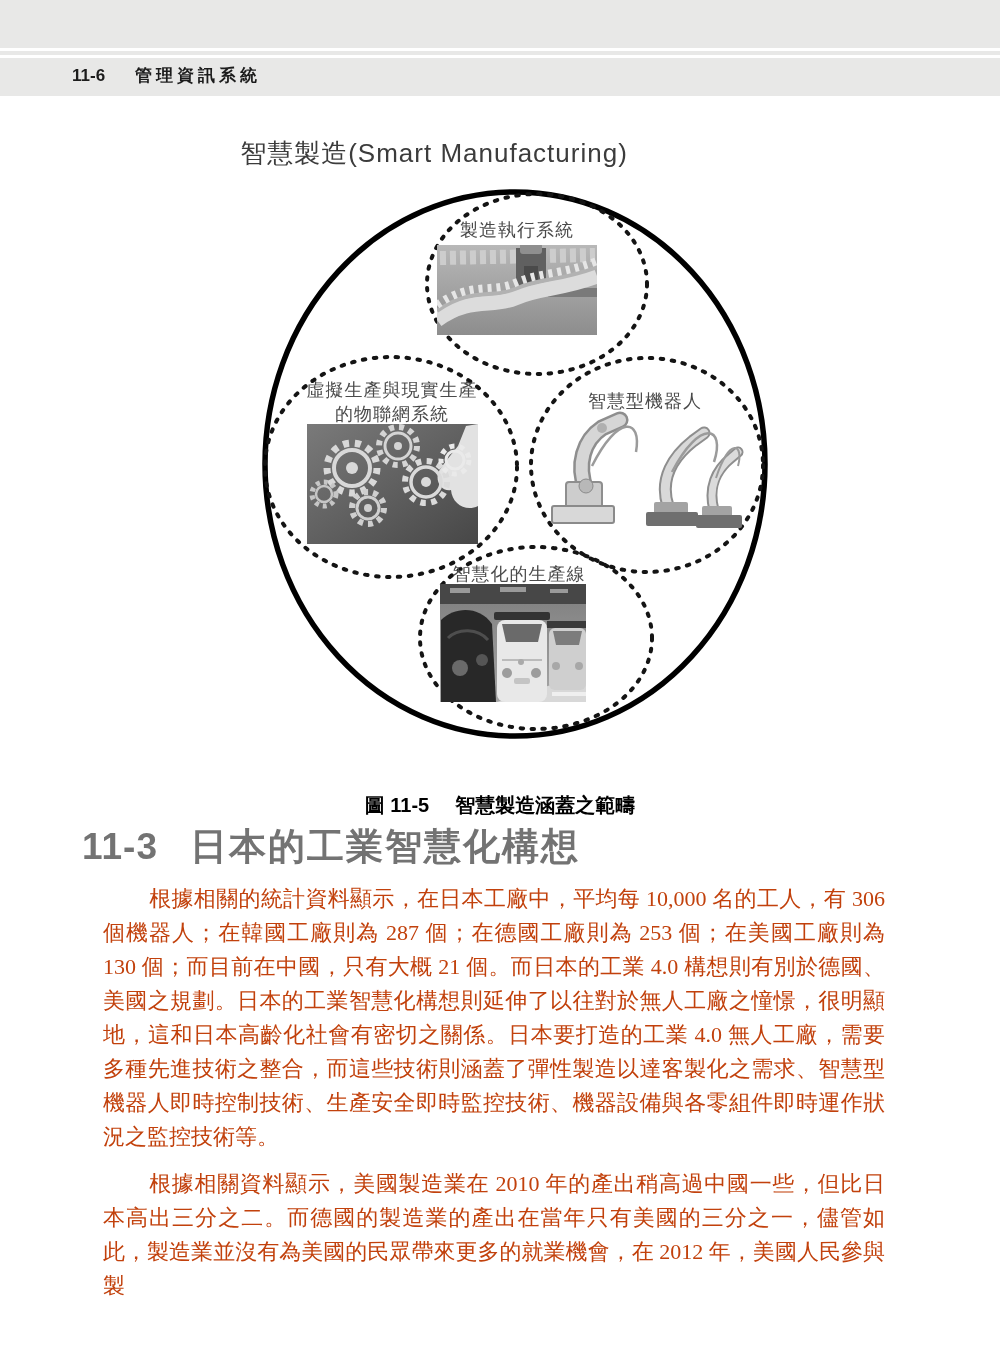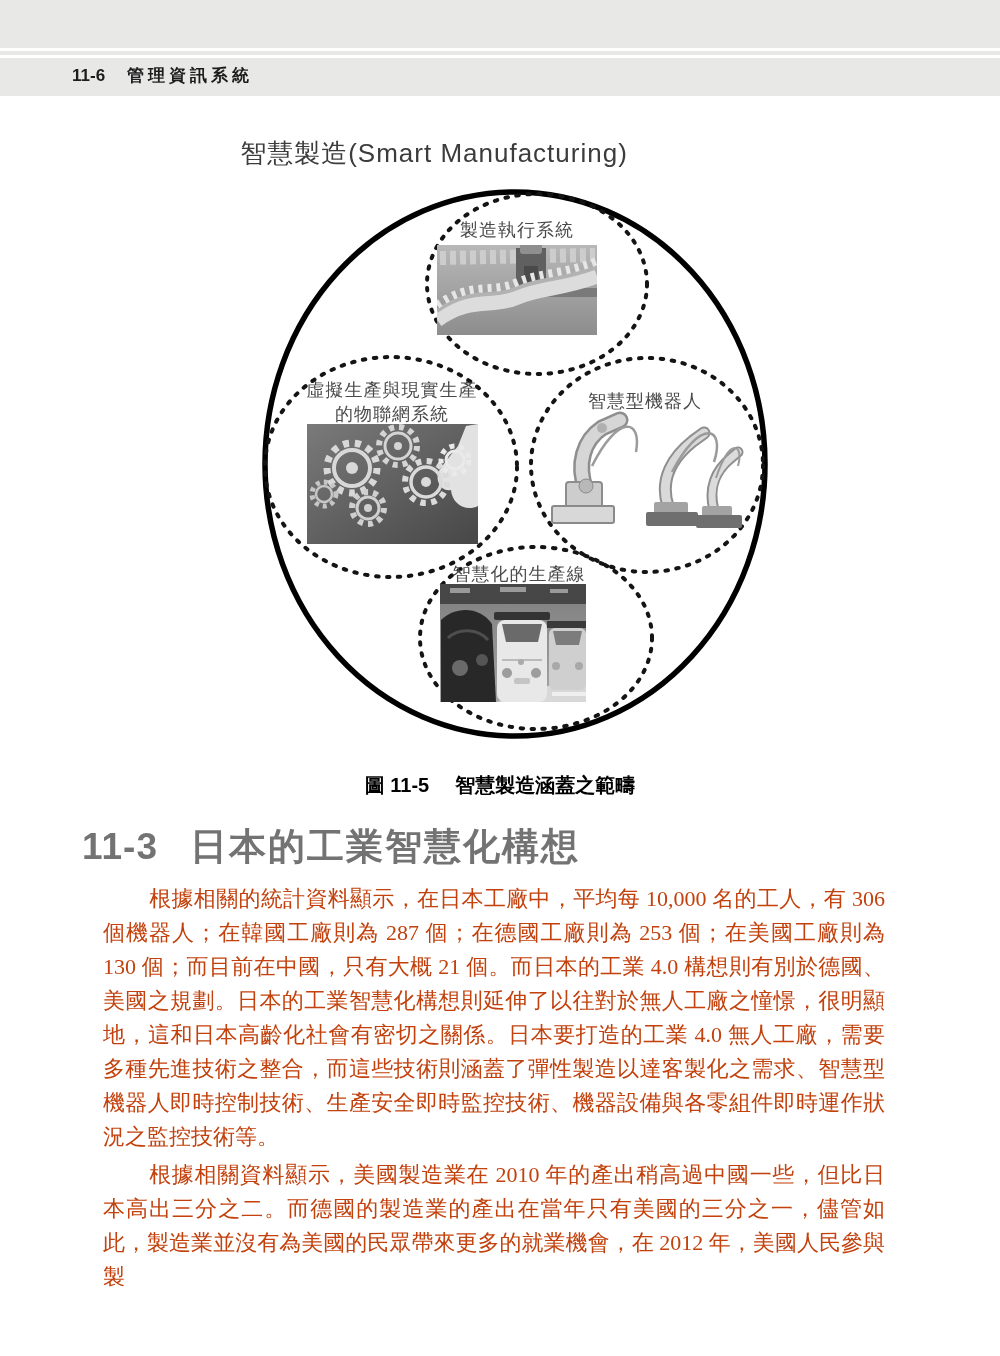--- a/index.html
+++ b/index.html
@@ -5,44 +5,44 @@
   html,body{margin:0;padding:0;background:#fff;}
   .page{position:relative;width:1000px;height:1356px;background:#ffffff;overflow:hidden;
         font-family:"Liberation Sans","DejaVu Sans",sans-serif;color:#111;}
 
   
   .header-band{position:absolute;left:0;top:0;width:1000px;height:96px;background:#e8e8e7;}
   .hline{position:absolute;left:0;width:1000px;height:3px;background:#ffffff;}
   .hline1{top:48px}.hline2{top:55px}
   .header-text{position:absolute;left:72px;top:64px;display:flex;align-items:baseline;
                font-weight:bold;font-size:17px;color:#1c1c1c;}
-  .booktitle{margin-left:22px;letter-spacing:4px;}
+  .booktitle{margin-left:30px;letter-spacing:4px;}
 
   
   .figure-title{position:absolute;top:136px;left:0;width:868px;text-align:center;
                 font-size:26px;color:#3c3c3c;letter-spacing:1px;}
   .diagram{position:absolute;top:168px;left:0;}
   .node-label{font-size:18px;fill:#4a4a4a;letter-spacing:1px;
               font-family:"Liberation Serif","DejaVu Serif",serif;}
-  .figure-caption{position:absolute;top:772px;left:0;width:1000px;text-align:center;
+  .figure-caption{position:absolute;top:792px;left:0;width:1000px;text-align:center;
                   font-weight:bold;font-size:20px;color:#000;}
   .cap-label{margin-right:26px;}
 
   
   .section-heading{position:absolute;top:822px;left:82px;display:flex;align-items:baseline;
                    font-weight:bold;color:#737373;}
   .sec-num{font-size:37px;letter-spacing:1px;}
   .sec-title{font-size:37px;margin-left:32px;letter-spacing:2px;}
 
   
   .body-text{position:absolute;top:882px;left:103px;width:782px;font-size:22px;line-height:34px;
              text-align:justify;color:#c2410c;
              font-family:"Liberation Serif","DejaVu Serif",serif;}
   .body-text p{margin:0;text-indent:2.1em;}
-  .body-text p + p{margin-top:4px;font-family:Liberation Serif, serif;}
+  .body-text p + p{margin-top:13px;font-family:Liberation Serif, serif;}
 </style>
 </head>
 <body>
 
 <div class="page">
 
   <div class="header-band">
     <div class="hline hline1"></div>
     <div class="hline hline2"></div>
     <div class="header-text">

